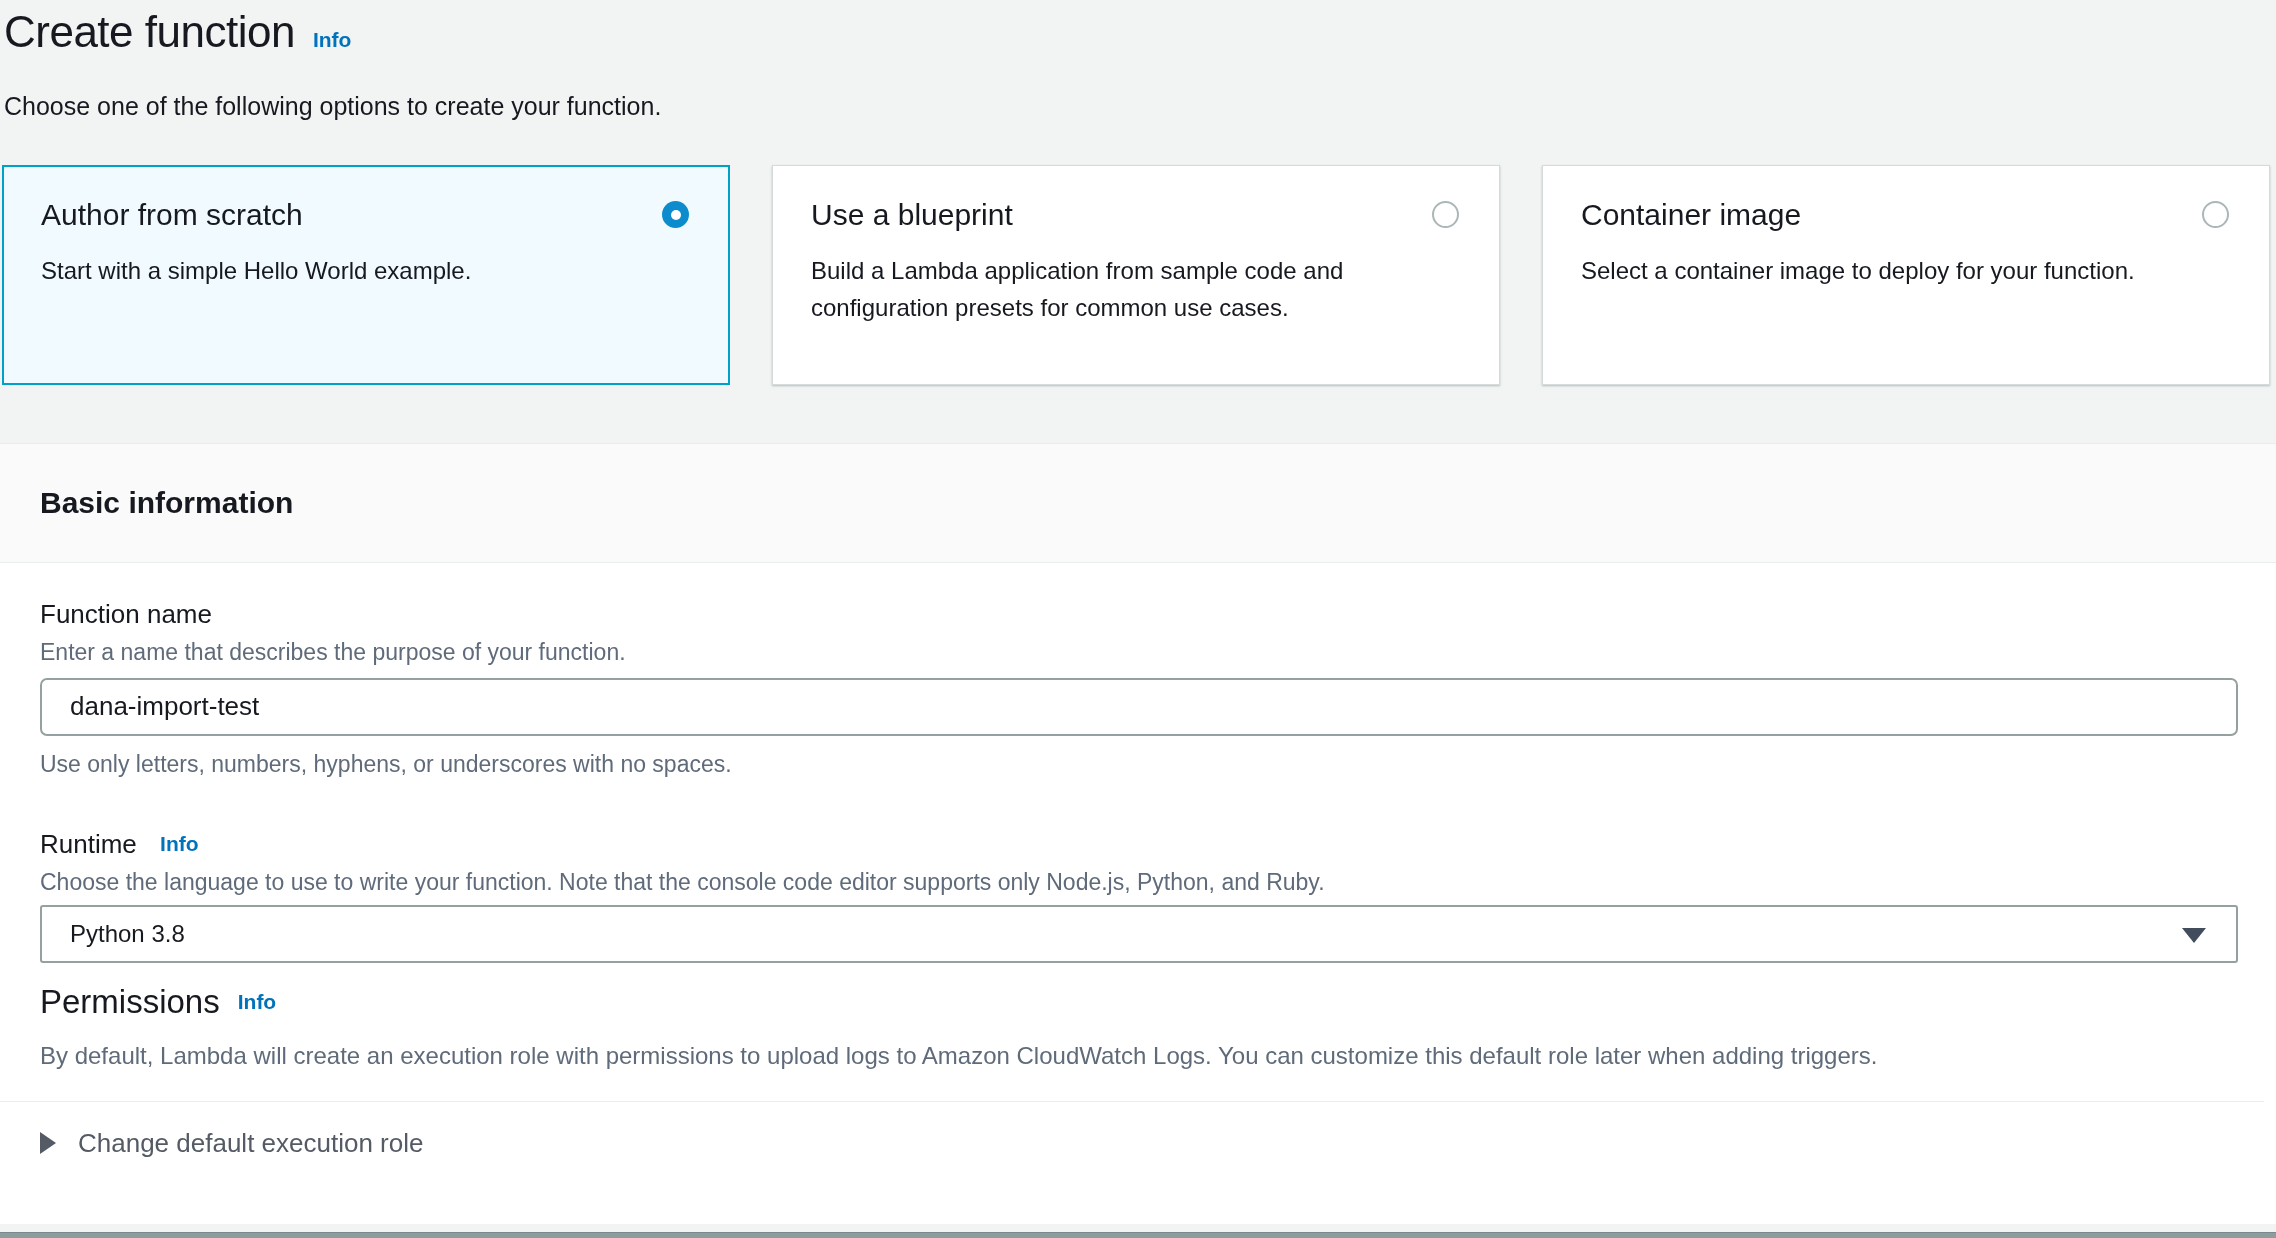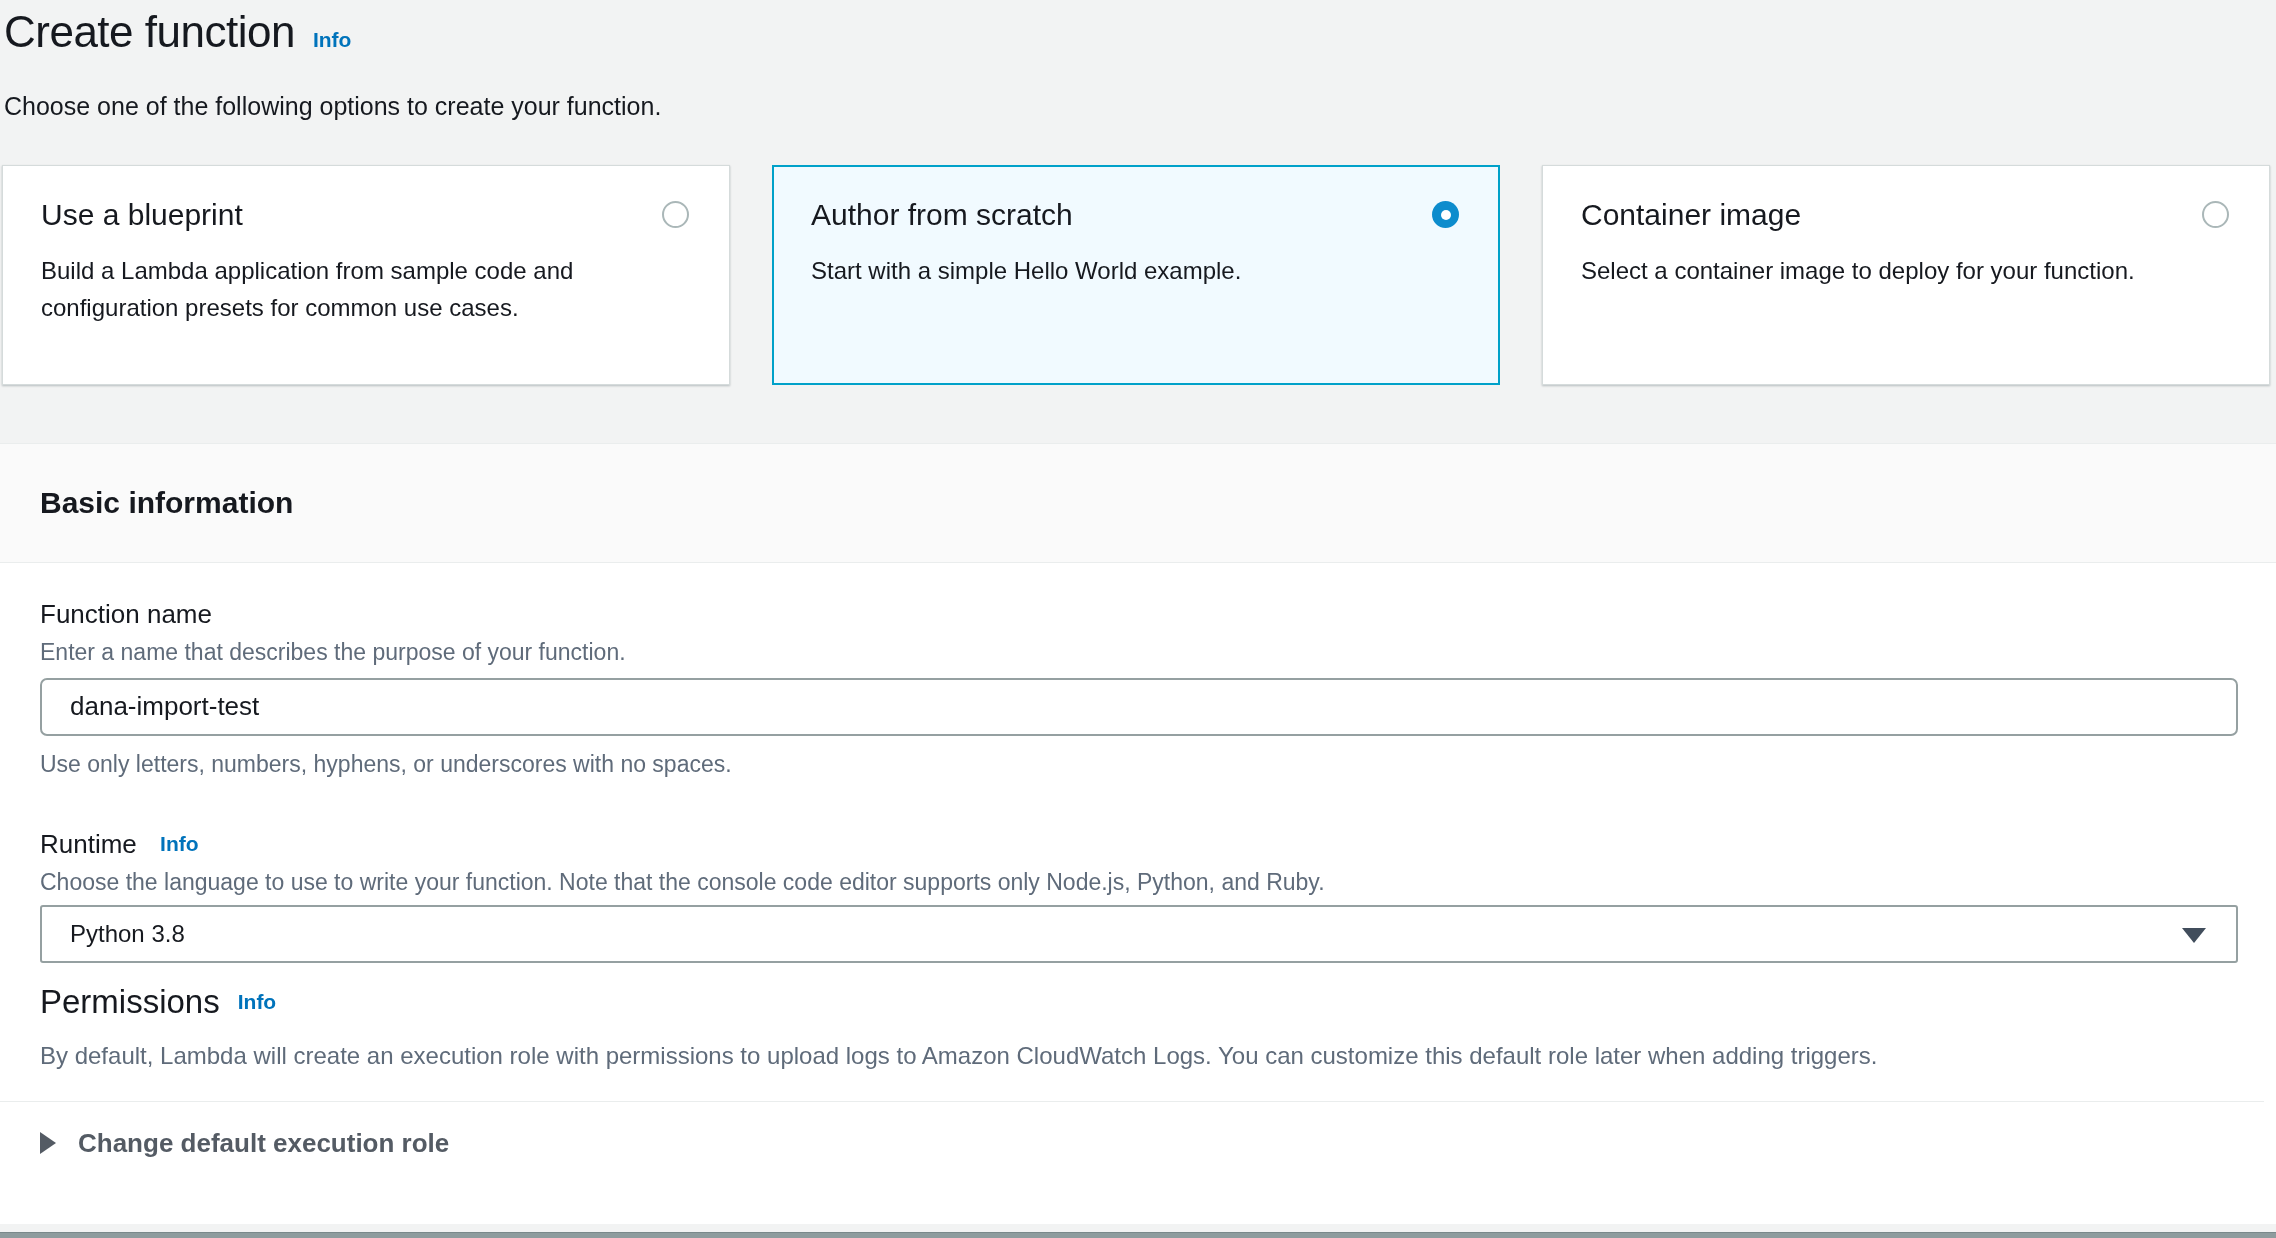--- a/index.html
+++ b/index.html
@@ -117,54 +117,54 @@
     display:flex; align-items:center;
     padding:26px 0 26px 40px; cursor:pointer;
   }
   .expander-caret {
     width:0; height:0;
     border-top:11px solid transparent;
     border-bottom:11px solid transparent;
     border-left:16px solid #545b64;
     margin-right:22px; flex:0 0 auto;
   }
-  .expander-label { font-size:26px; font-weight:700; color:#545b64; }
+  .expander-label { font-size:26px; font-weight:400; color:#545b64; }
 
   .bottom-bar {
     position:absolute; left:0; bottom:0; width:100%; height:6px;
     background:#8e9c9e; border-top:1px solid #7a898b;
   }
 </style>
 </head>
 <body>
 
 <div class="intro">
   <div class="title-row">
     <h1 class="page-title">Create function</h1>
     <a class="info-link">Info</a>
   </div>
   <p class="subtitle">Choose one of the following options to create your function.</p>
 </div>
 
 <div class="cards-row">
 
+  <div class="option-card selected">
+    <div class="card-head">
+      <span class="card-title">Author from scratch</span>
+      <span class="radio checked"></span>
+    </div>
+    <p class="card-desc">Start with a simple Hello World example.</p>
+  </div>
+
   <div class="option-card">
     <div class="card-head">
       <span class="card-title">Use a blueprint</span>
       <span class="radio"></span>
     </div>
     <p class="card-desc">Build a Lambda application from sample code and configuration presets for common use cases.</p>
-  </div>
-
-  <div class="option-card selected">
-    <div class="card-head">
-      <span class="card-title">Author from scratch</span>
-      <span class="radio checked"></span>
-    </div>
-    <p class="card-desc">Start with a simple Hello World example.</p>
   </div>
 
   <div class="option-card">
     <div class="card-head">
       <span class="card-title">Container image</span>
       <span class="radio"></span>
     </div>
     <p class="card-desc">Select a container image to deploy for your function.</p>
   </div>
 

